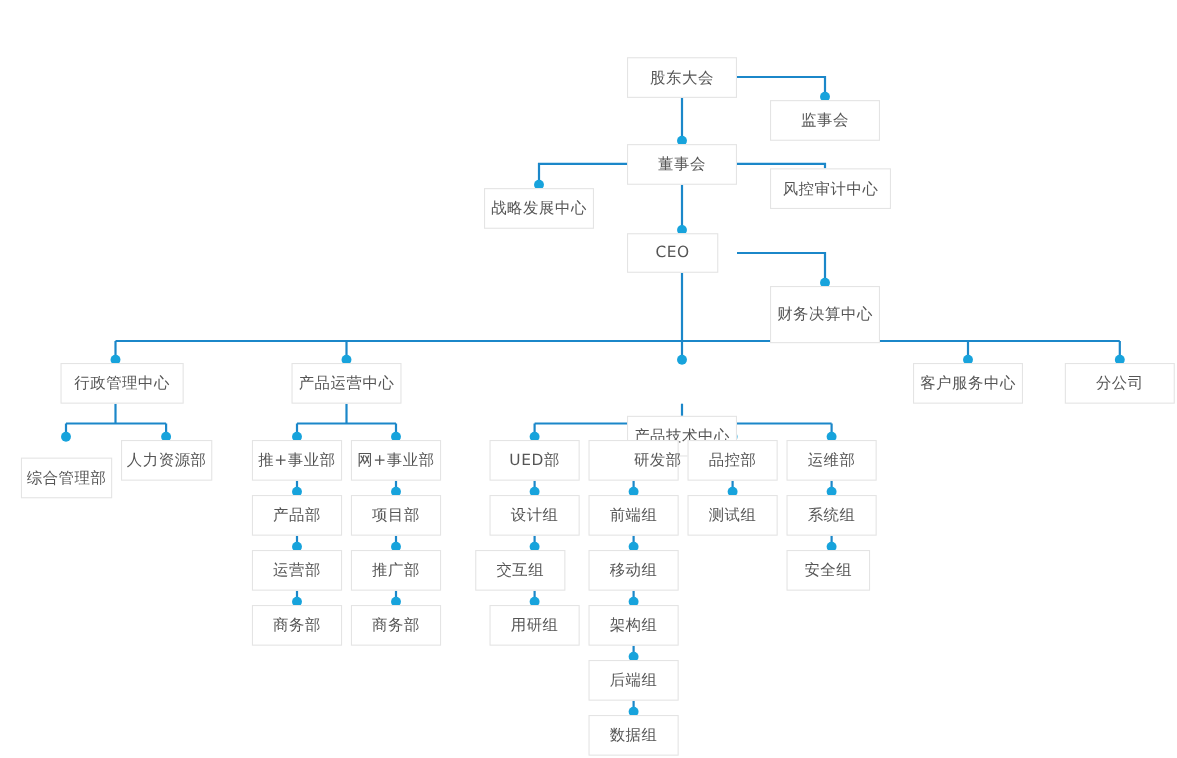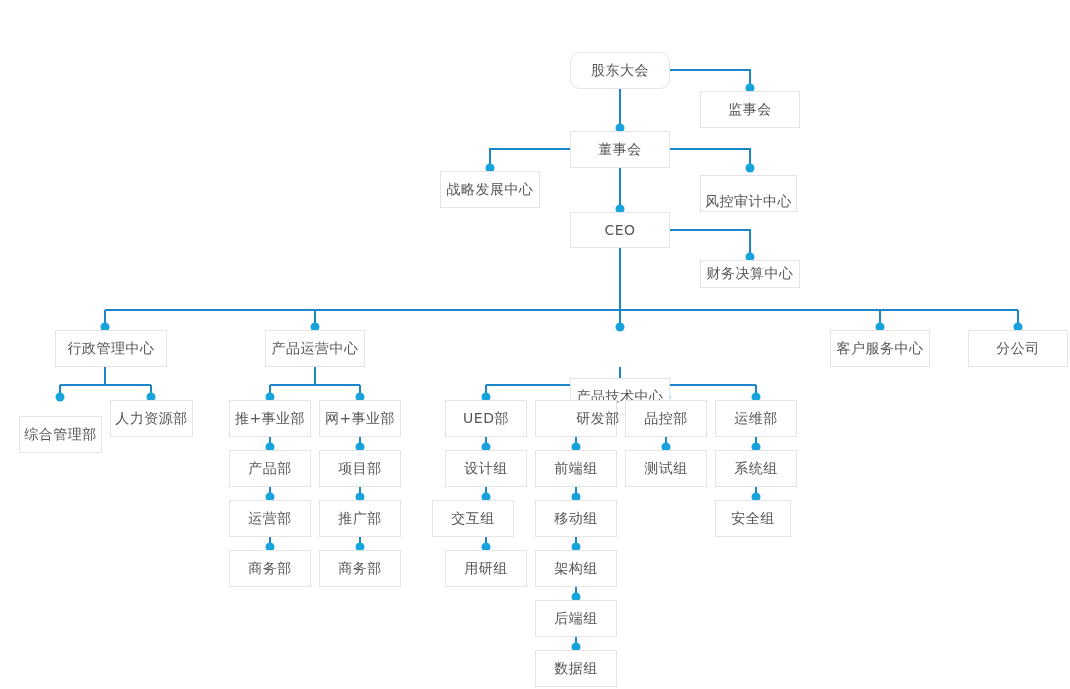--- a/index.html
+++ b/index.html
@@ -119,39 +119,39 @@
       <circle cx="576" cy="447" r="4.5" fill="#17a3dc"></circle>
       <circle cx="576" cy="497" r="4.5" fill="#17a3dc"></circle>
       <circle cx="576" cy="547" r="4.5" fill="#17a3dc"></circle>
       <circle cx="576" cy="597" r="4.5" fill="#17a3dc"></circle>
       <circle cx="576" cy="647" r="4.5" fill="#17a3dc"></circle>
       <circle cx="666" cy="447" r="4.5" fill="#17a3dc"></circle>
       <circle cx="756" cy="447" r="4.5" fill="#17a3dc"></circle>
       <circle cx="756" cy="497" r="4.5" fill="#17a3dc"></circle>
     </svg>
   <div id="nodes-layer">
-      <div class="node" style="left: 570px; top: 52px; width: 100px; height: 37px; border-radius: 10px;">
+      <div class="node" style="left: 570px; top: 52px; width: 100px; height: 37px;">
         <span>股东大会</span>
       </div>
       <div class="node" style="left: 700px; top: 91px; width: 100px; height: 37px;">
         <span>监事会</span>
       </div>
       <div class="node" style="left: 570px; top: 131px; width: 100px; height: 37px;">
         <span>董事会</span>
       </div>
       <div class="node" style="left: 440px; top: 171px; width: 100px; height: 37px;">
         <span>战略发展中心</span>
       </div>
-      <div class="node" style="left: 700px; top: 175px; width: 97px; height: 37px; align-items: flex-end;">
+      <div class="node" style="left: 700px; top: 153px; width: 110px; height: 37px;">
         <span>风控审计中心</span>
       </div>
-      <div class="node" style="left: 570px; top: 212px; width: 100px; height: 36px;">
+      <div class="node" style="left: 570px; top: 212px; width: 83px; height: 36px;">
         <span>CEO</span>
       </div>
-      <div class="node" style="left: 700px; top: 260px; width: 100px; height: 28px;">
+      <div class="node" style="left: 700px; top: 260px; width: 100px; height: 52px;">
         <span>财务决算中心</span>
       </div>
       <div class="node" style="left: 55px; top: 330px; width: 112px; height: 37px;">
         <span>行政管理中心</span>
       </div>
       <div class="node" style="left: 265px; top: 330px; width: 100px; height: 37px;">
         <span>产品运营中心</span>
       </div>
       <div class="node" style="left: 570px; top: 330px; width: 100px; height: 37px; margin-top: 48px;">
         <span>产品技术中心</span>

